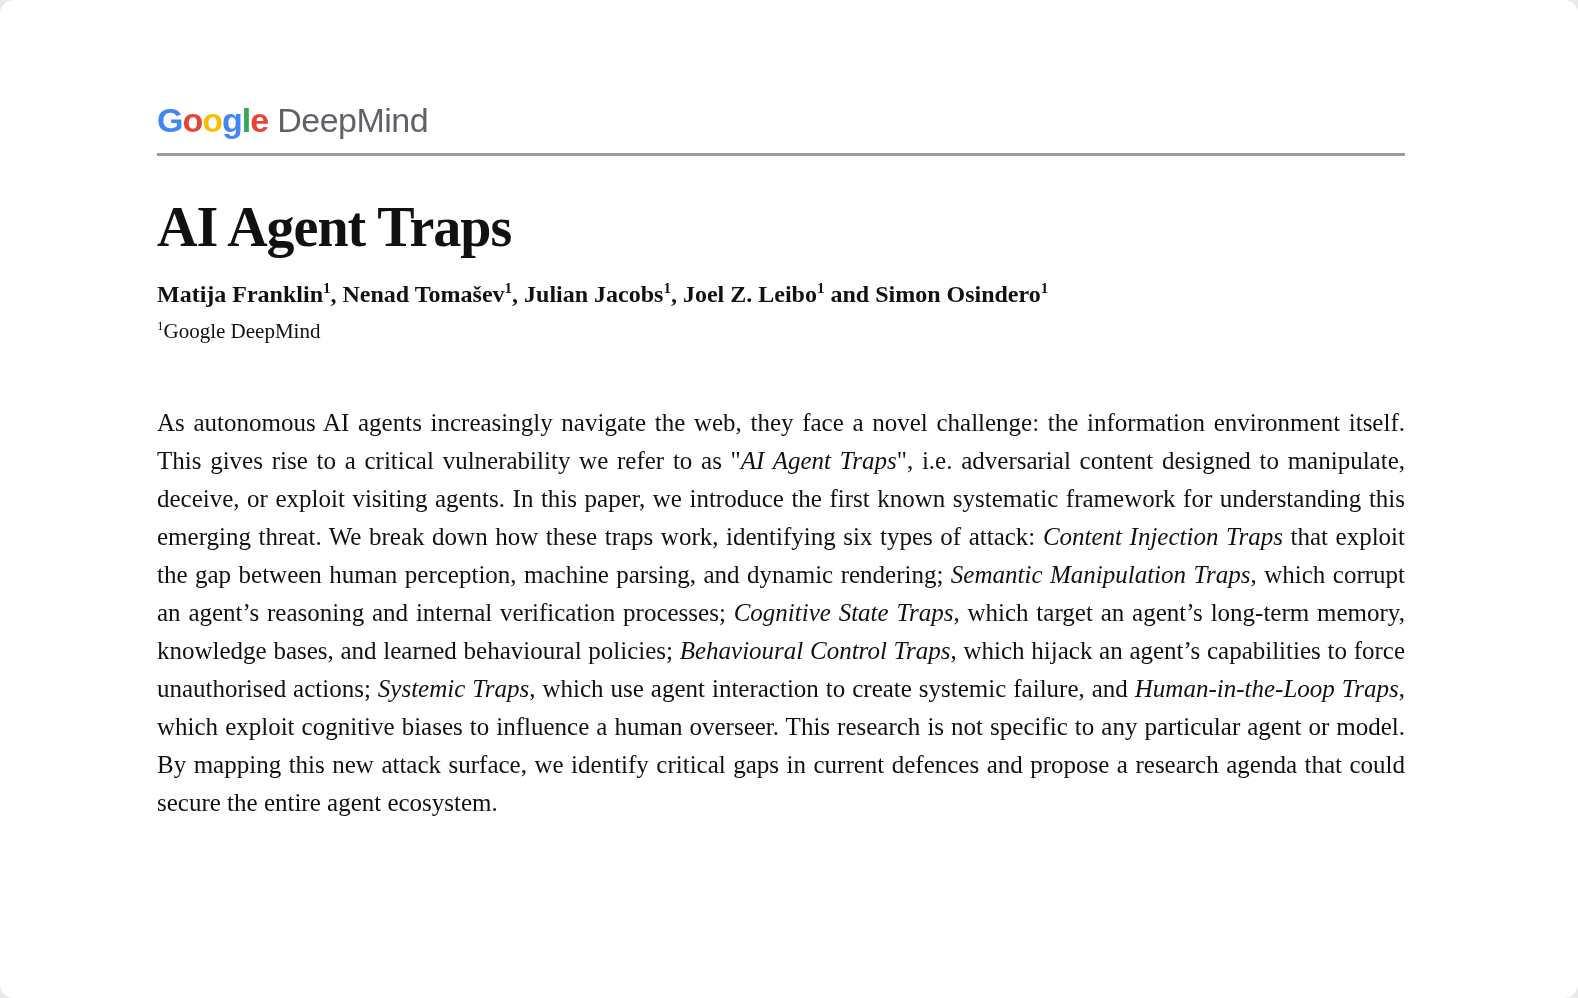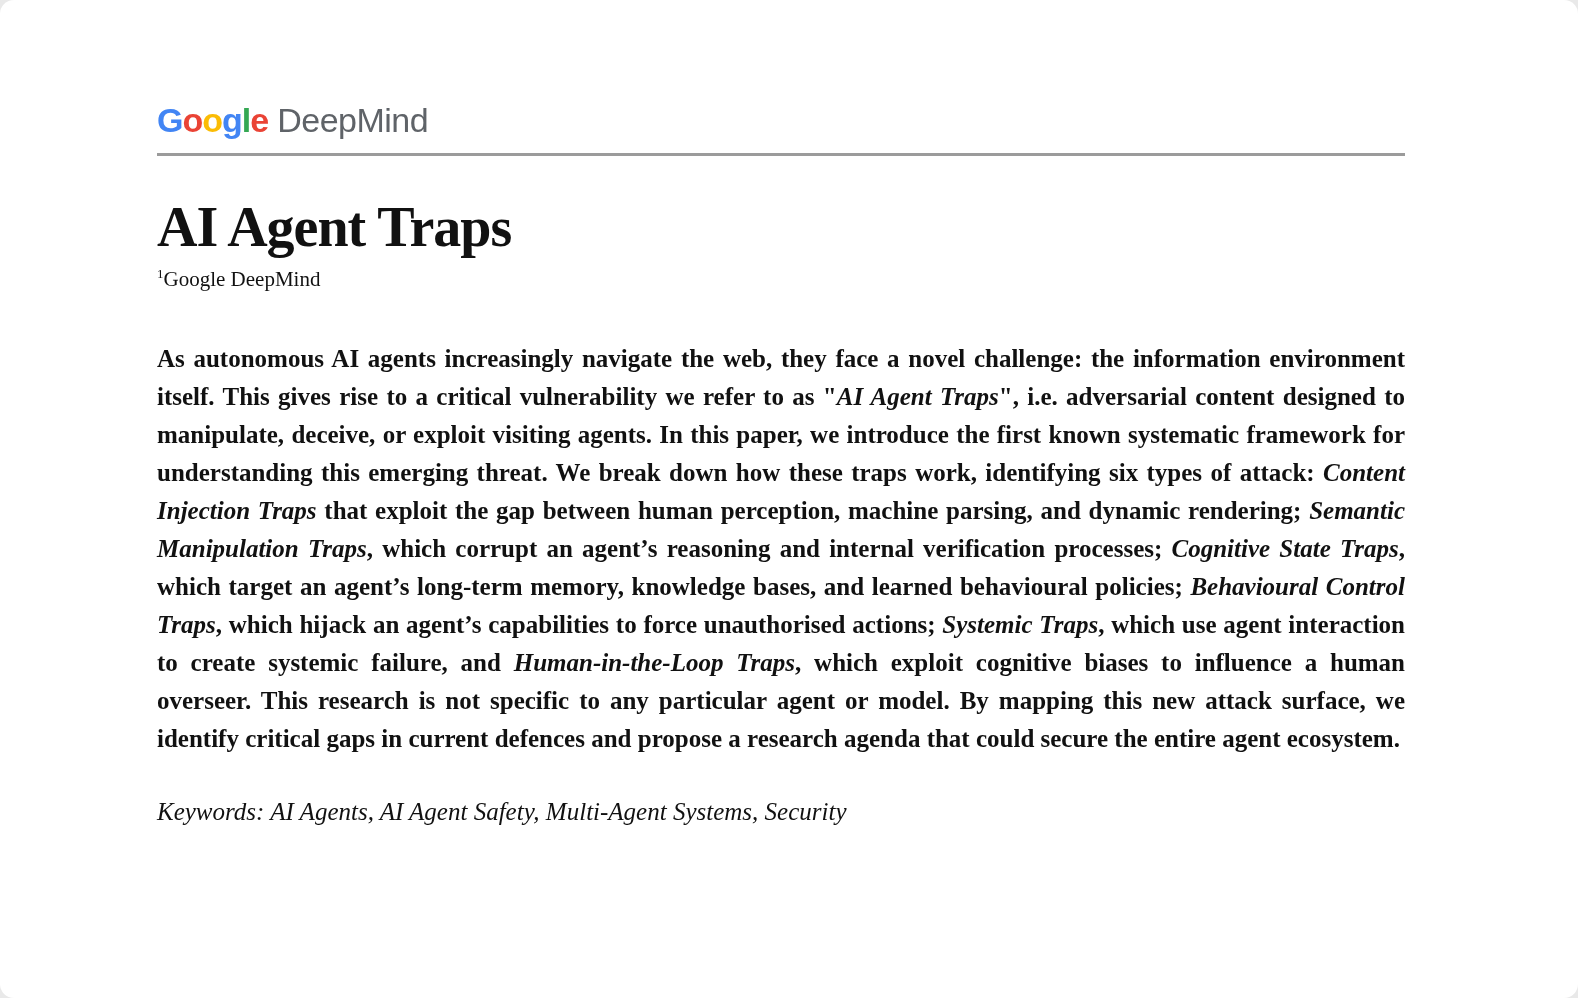--- a/index.html
+++ b/index.html
@@ -51,23 +51,23 @@
     line-height: 1.25;
   }
   .authors sup { font-size: 15px; font-weight: bold; }
   .affiliation {
     margin-top: 9px;
     font-size: 21px;
     line-height: 1.25;
   }
   .affiliation sup { font-size: 13px; }
   .abstract {
-    margin-top: 48px;
+    margin-top: 60px;
     font-size: 25px;
-    font-weight: bold;
+    font-weight: normal;
     line-height: 38px;
     text-align: justify;
   }
   .abstract em { font-style: italic; }
   .keywords {
     margin-top: 38px;
     font-size: 25px;
     font-style: italic;
     line-height: 1.3;
   }
@@ -79,21 +79,21 @@
   <div class="content">
 
     <div class="logo">
       <span class="google-word"><span style="color: rgb(66, 133, 244);">G</span><span style="color: rgb(234, 67, 53);">o</span><span style="color: rgb(251, 188, 5);">o</span><span style="color: rgb(66, 133, 244);">g</span><span style="color: rgb(52, 168, 83);">l</span><span style="color: rgb(234, 67, 53);">e</span></span><span class="deepmind-word" style="color: rgb(95, 99, 104);">DeepMind</span>
     </div>
 
     <hr class="divider">
 
     <h1 class="paper-title">AI Agent Traps</h1>
 
+    <div class="authors"><span>Matija Franklin</span><sup>1</sup>, <span>Nenad Tomašev</span><sup>1</sup>, <span>Julian Jacobs</span><sup>1</sup>, <span>Joel Z. Leibo</span><sup>1</sup> and <span>Simon Osindero</span><sup>1</sup></div>
 
     <div class="affiliation"><sup>1</sup><span>Google DeepMind</span></div>
 
     <p class="abstract"><span>As autonomous AI agents increasingly navigate the web, they face a novel challenge: the information environment itself. This gives rise to a critical vulnerability we refer to as "</span><em>AI Agent Traps</em><span>", i.e. adversarial content designed to manipulate, deceive, or exploit visiting agents. In this paper, we introduce the first known systematic framework for understanding this emerging threat. We break down how these traps work, identifying six types of attack: </span><em>Content Injection Traps</em><span> that exploit the gap between human perception, machine parsing, and dynamic rendering; </span><em>Semantic Manipulation Traps</em><span>, which corrupt an agent’s reasoning and internal verification processes; </span><em>Cognitive State Traps</em><span>, which target an agent’s long-term memory, knowledge bases, and learned behavioural policies; </span><em>Behavioural Control Traps</em><span>, which hijack an agent’s capabilities to force unauthorised actions; </span><em>Systemic Traps</em><span>, which use agent interaction to create systemic failure, and </span><em>Human-in-the-Loop Traps</em><span>, which exploit cognitive biases to influence a human overseer. This research is not specific to any particular agent or model. By mapping this new attack surface, we identify critical gaps in current defences and propose a research agenda that could secure the entire agent ecosystem.</span></p>
 
-    <div class="keywords"><span>Keywords:</span><span> </span><span>AI Agents, AI Agent Safety, Multi-Agent Systems, Security</span></div>
 
   </div>
 </div>
 
 </body></html>

